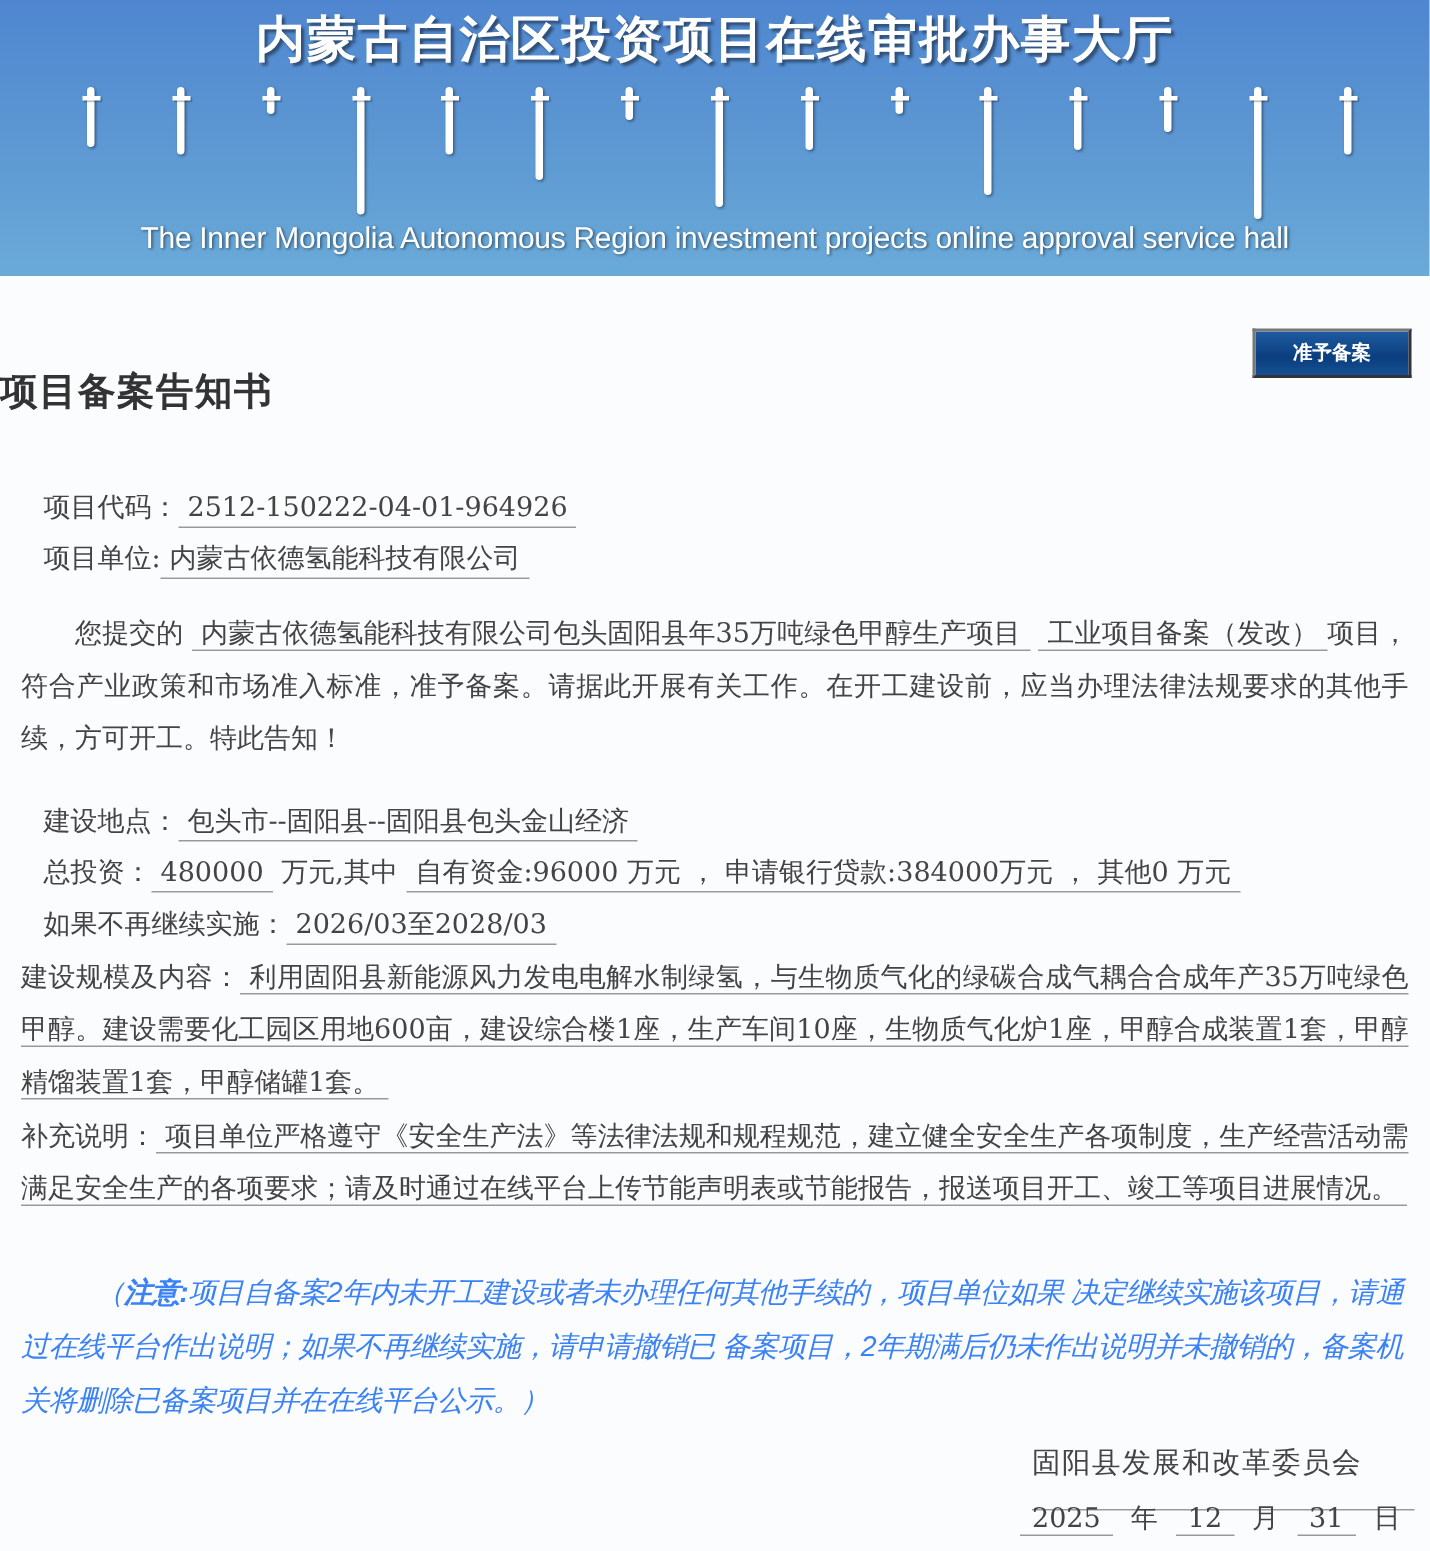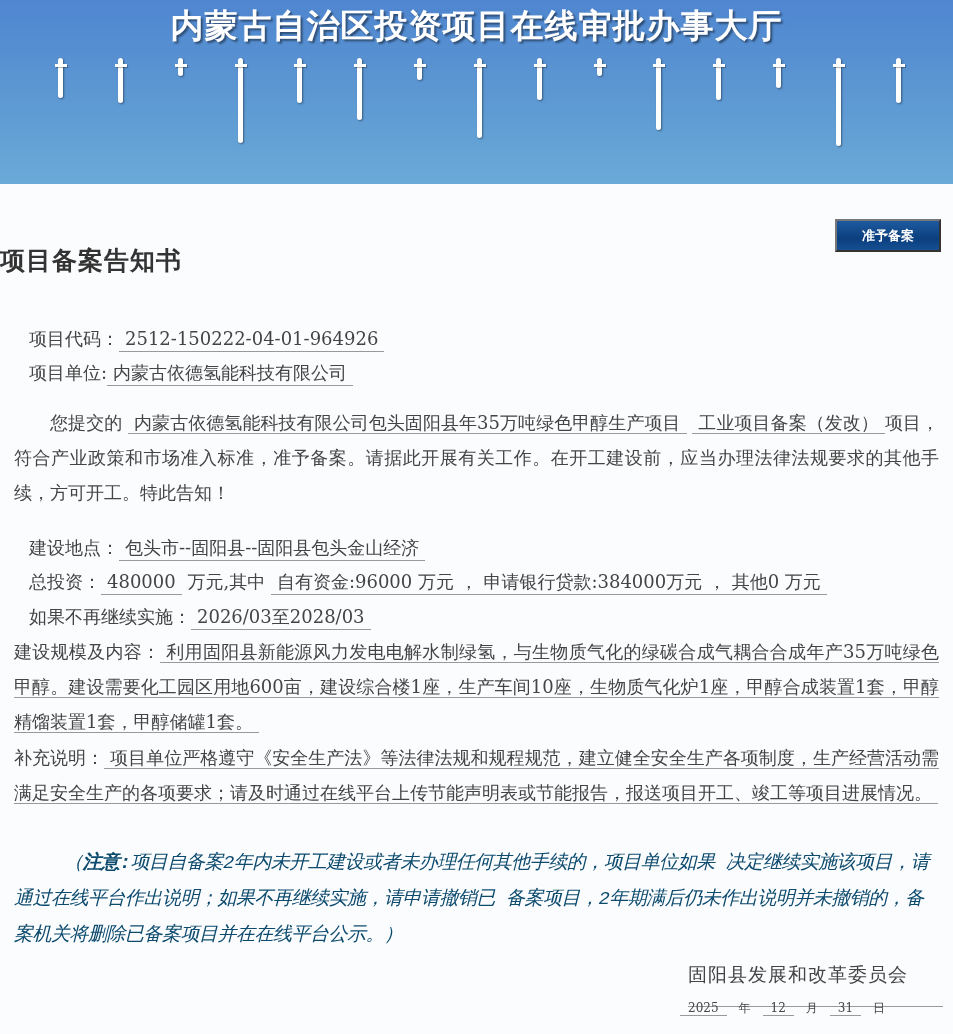--- a/index.html
+++ b/index.html
@@ -59,30 +59,30 @@
   .u {
     display: inline-block; border-bottom: 1px solid #999; padding: 0 6px;
   }
   .para {
     position: absolute; left: 14px; width: 925px; font-size: 18px;
     line-height: 35px; text-align: justify;
   }
   .para .ul { border-bottom: 1px solid #999; padding: 0 6px; }
   .note {
     position: absolute; left: 14px; width: 925px; font-size: 19px;
-    line-height: 36px; font-style: italic; color: #0c4a6e;
-    font-family: Liberation Mono, monospace; letter-spacing: -0.5px;
+    line-height: 36px; font-style: italic; color: #3b82f6;
+    font-family: Liberation Sans, sans-serif; letter-spacing: -0.5px;
   }
   .note b { font-weight: bold; }
   .sign {
     position: absolute; left: 688px; top: 962px; width: 255px; text-align: left;
     font-size: 19px; border-bottom: 1px solid #999; padding-bottom: 18px; letter-spacing: 1px;
   }
   .date-row {
-    position: absolute; left: 680px; top: 1000px; font-size: 12px; white-space: nowrap;
+    position: absolute; left: 680px; top: 1000px; font-size: 18px; white-space: nowrap;
   }
   .date-row .u { padding: 0 8px; }
   .date-row .unit { display: inline-block; padding: 0 12px; }
 </style>
 </head>
 <body>
 
 <div class="banner">
   <div class="banner-cn">内蒙古自治区投资项目在线审批办事大厅</div>
   <div class="mongol-row">
@@ -95,20 +95,21 @@
     <span class="mongol-word" style="--h:22px"></span>
     <span class="mongol-word" style="--h:80px"></span>
     <span class="mongol-word" style="--h:42px"></span>
     <span class="mongol-word" style="--h:18px"></span>
     <span class="mongol-word" style="--h:72px"></span>
     <span class="mongol-word" style="--h:42px"></span>
     <span class="mongol-word" style="--h:30px"></span>
     <span class="mongol-word" style="--h:88px"></span>
     <span class="mongol-word" style="--h:45px"></span>
   </div>
+  <div class="banner-en">The Inner Mongolia Autonomous Region investment projects online approval service hall</div>
 </div>
 
 <div class="print-btn">准予备案</div>
 
 <div class="doc-title">项目备案告知书</div>
 
 <div class="line" style="top:327px">
   <span>项目代码：</span><span class="u">2512-150222-04-01-964926</span>
 </div>
 

